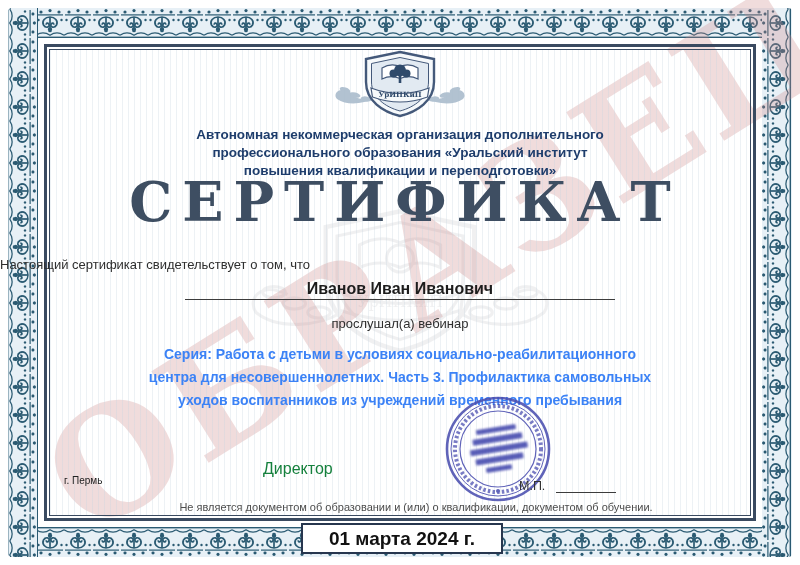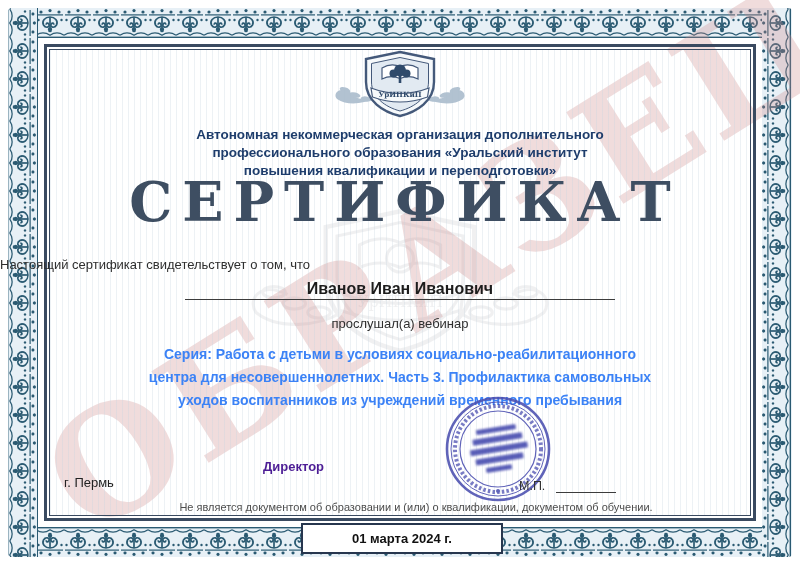--- a/index.html
+++ b/index.html
@@ -45,31 +45,31 @@
   .statement{position:absolute;left:0;top:257px;width:800px;text-align:left;z-index:4;font-size:13px;color:#2e2e2e;}
   .recipient{position:absolute;left:0;top:280px;width:800px;text-align:center;z-index:4;font-size:16px;font-weight:bold;color:#1c1c1c;}
   .rule{position:absolute;left:185px;top:299px;width:430px;height:0;border-top:1.5px solid #3c3c3c;z-index:4;}
   .action{position:absolute;left:0;top:316px;width:800px;text-align:center;z-index:4;font-size:13px;color:#2e2e2e;}
   .course{
     position:absolute;left:120px;top:343px;width:560px;text-align:center;z-index:4;
     font-size:14px;font-weight:bold;color:#3b82f6;line-height:1.65;
   }
   .course span{display:block;}
   .stamp{position:absolute;left:443px;top:394px;width:110px;height:110px;z-index:4;opacity:0.88;}
-  .city{position:absolute;left:64px;top:475px;z-index:5;font-size:13px;color:#222;}
-  .signer{position:absolute;left:263px;top:458px;z-index:5;font-size:13px;line-height:1.4;color:#4c1d95;font-weight:bold;}
+  .city{position:absolute;left:64px;top:475px;z-index:5;font-size:10px;color:#222;}
+  .signer{position:absolute;left:263px;top:458px;z-index:5;font-size:16px;line-height:1.4;color:#15803d;}
   .signer span{display:block;}
   .mp{position:absolute;left:519px;top:479px;z-index:5;font-size:12.5px;color:#333;}
   .sig-line{position:absolute;left:556px;top:492px;width:60px;height:0;border-top:1.5px solid #3c3c3c;z-index:5;}
   .disclaimer{position:absolute;left:0;top:501px;width:800px;text-align:center;z-index:5;font-size:11px;color:#4c4c4c;margin-left:16px;}
   .date-box{
     position:absolute;left:301px;top:523px;width:198px;height:27px;z-index:6;
     background:#ffffff;border:2px solid #27364e;
     display:flex;align-items:center;justify-content:center;
-    font-size:13px;font-weight:bold;color:#111;
+    font-size:19px;font-weight:bold;color:#111;
   }
 </style>
 </head>
 <body>
 
 <div class="page">
 
   <svg class="strip" style="left:8px;top:8px;" width="784" height="30">
     <defs>
       <pattern id="ornT" width="28" height="30" patternUnits="userSpaceOnUse">

